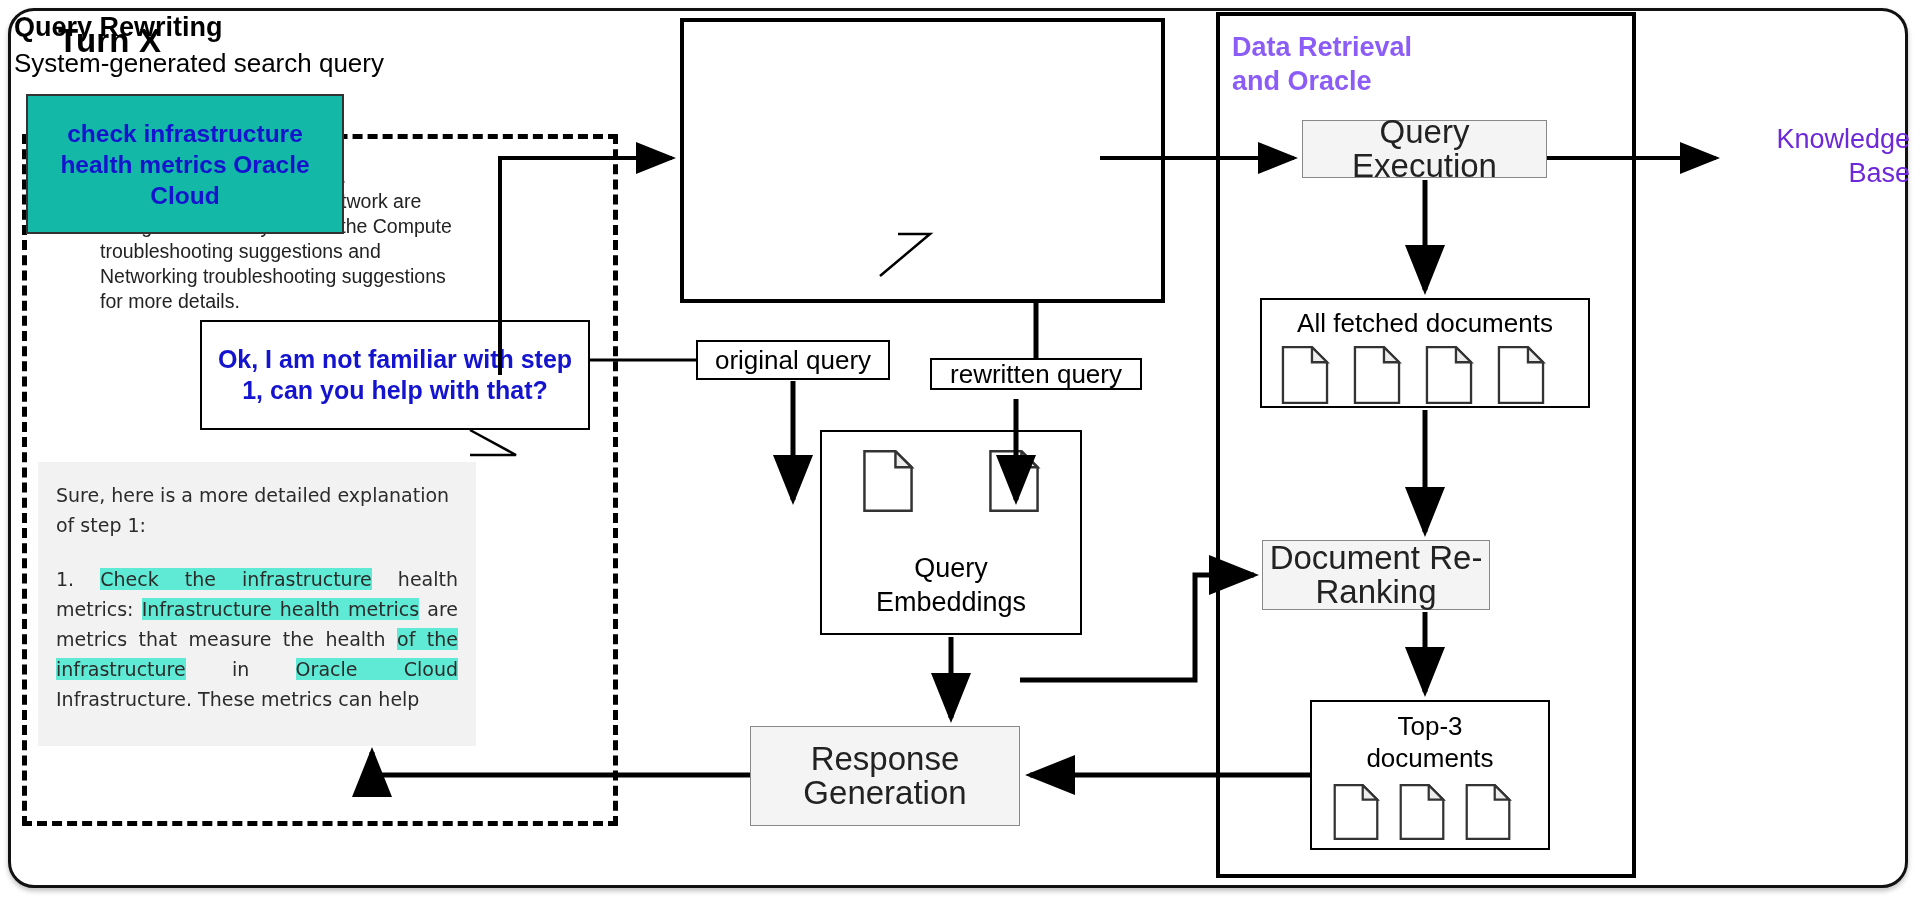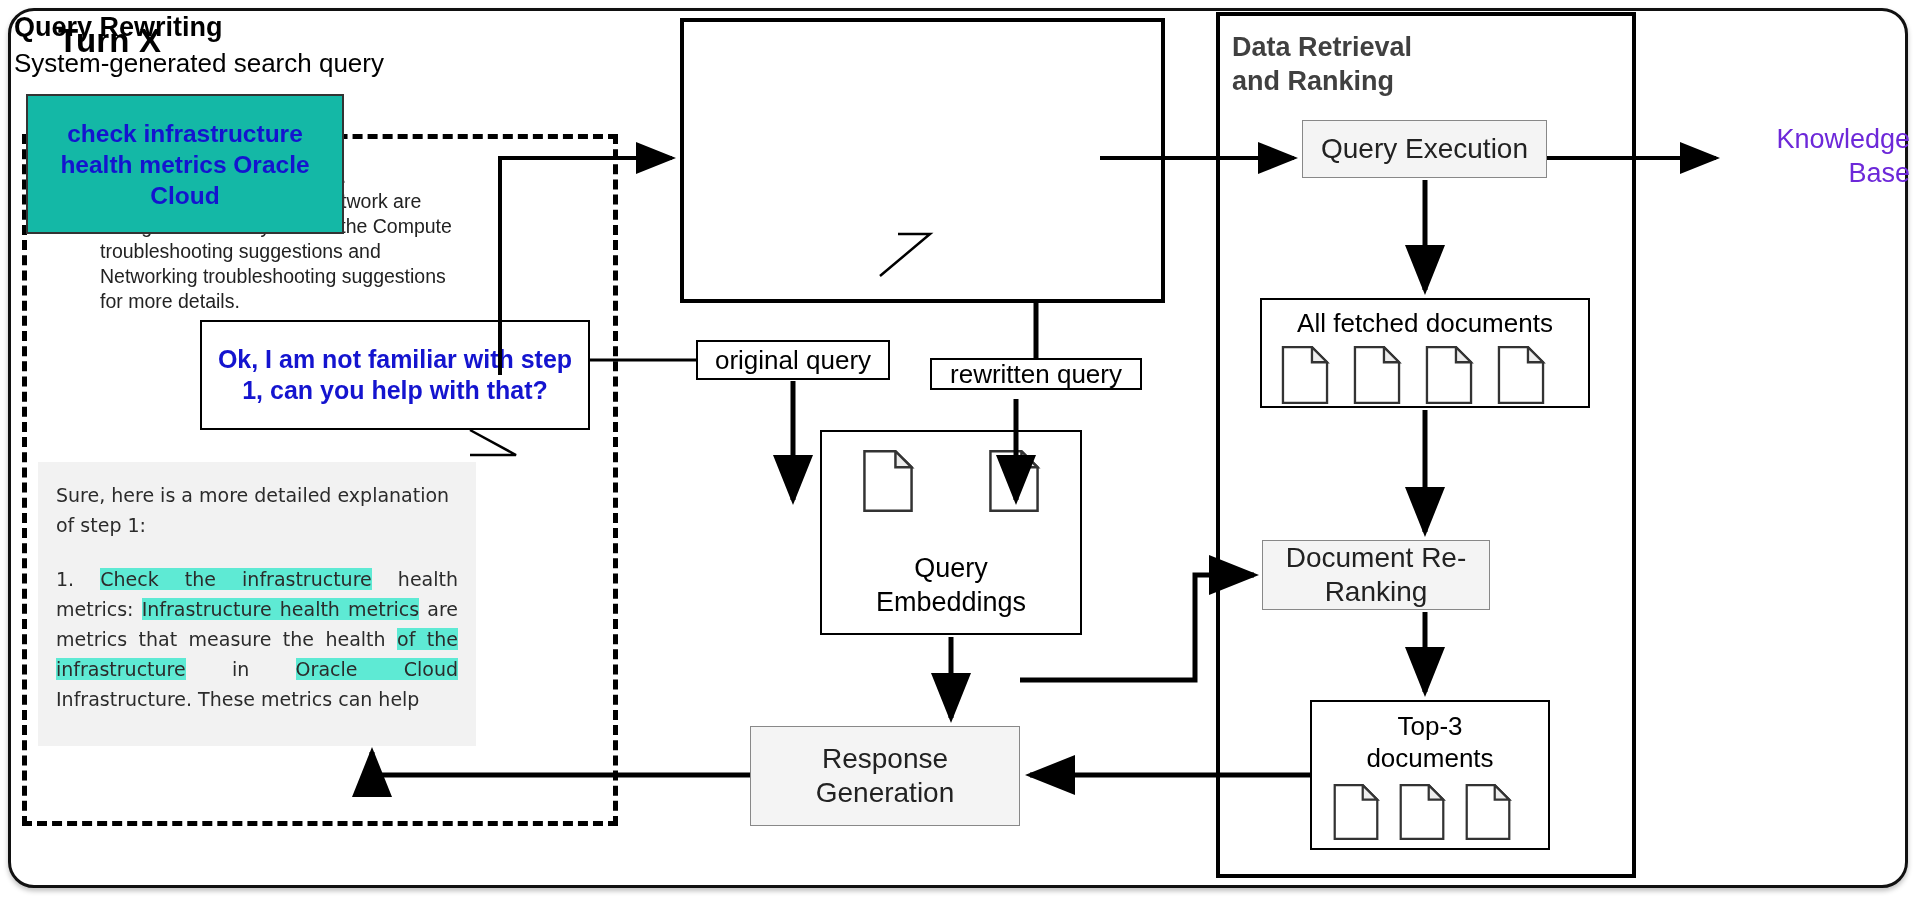--- a/index.html
+++ b/index.html
@@ -74,27 +74,27 @@
   .qr-inner span{
     color:#1414cf;font-weight:bold;font-size:24.5px;line-height:31px;text-align:center;padding:0 10px;
   }
 
   
   .dr-panel{
     position:absolute;left:1216px;top:12px;width:420px;height:866px;
     border:4px solid #000;background:#fff;box-sizing:border-box;
   }
   .dr-title{position:absolute;left:1232px;top:30px;font-size:27px;font-weight:bold;
-    color:#404040;line-height:34px;}
+    color:#8b5cf6;line-height:34px;}
 
   
   .proc{
     position:absolute;border:1.5px solid #888;background:#f4f4f4;box-sizing:border-box;
     display:flex;align-items:center;justify-content:center;text-align:center;
-    font-size:28px;color:#222;line-height:34px;
+    font-size:33px;color:#222;line-height:34px;
   }
   .qexec{left:1302px;top:120px;width:245px;height:58px;}
   .rerank{left:1262px;top:540px;width:228px;height:70px;}
   .respgen{left:750px;top:726px;width:270px;height:100px;}
 
   
   .cont{
     position:absolute;border:2px solid #000;background:#fff;box-sizing:border-box;
   }
   .allfetched{left:1260px;top:298px;width:330px;height:110px;text-decoration:underline;}
@@ -155,21 +155,21 @@
   <div class="qr-panel"></div>
   <div class="qr-title">Query Rewriting</div>
   <div class="qr-sub">System-generated search query</div>
   <div class="qr-inner">
     <span>check infrastructure health metrics Oracle Cloud</span>
   </div>
 
   <div class="dr-panel"></div>
   <div class="dr-title">
     <div>Data Retrieval</div>
-    <div>and Ranking</div>
+    <div>and Oracle</div>
   </div>
 
   <div class="proc qexec">
     <span>Query Execution</span>
   </div>
 
   <div class="cont allfetched">
     <div class="cap">All fetched documents</div>
     <div class="docrow" id="docs-all" style="left:14px;top:46px;gap:14px;">
         <svg width="58" height="58" viewBox="0 0 40 50">

